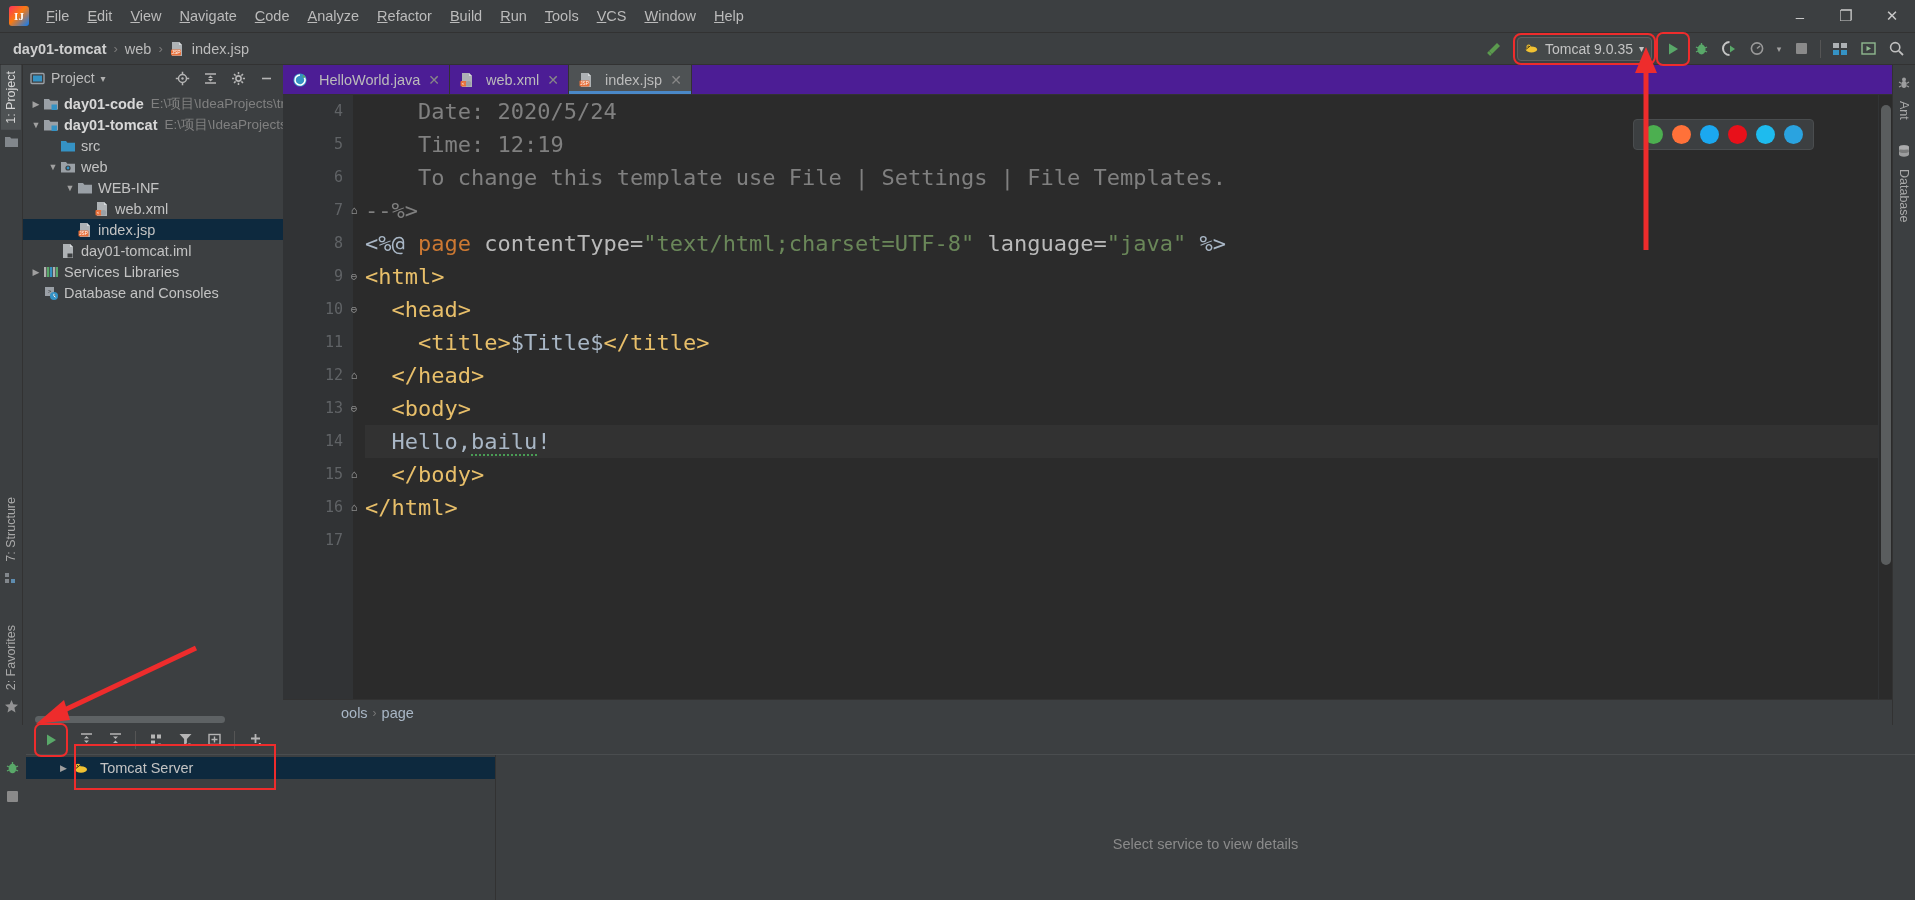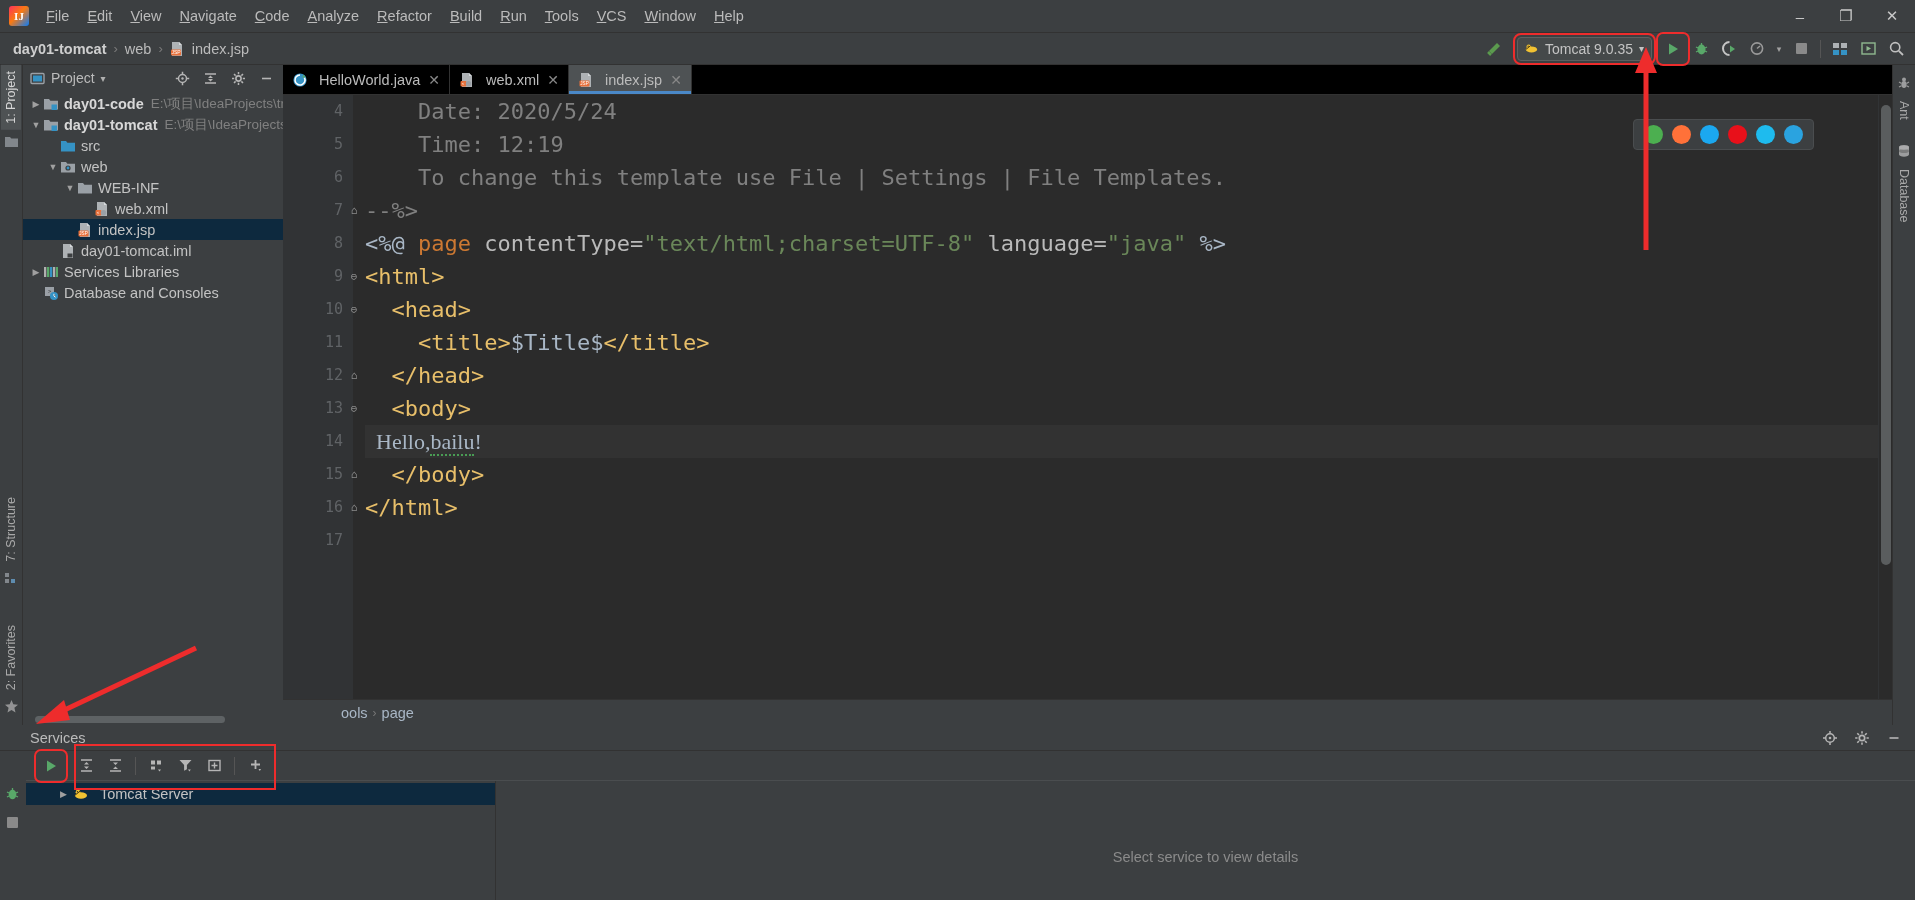--- a/index.html
+++ b/index.html
@@ -93,21 +93,21 @@
   .node-lbl.b { font-weight: bold; color: #d8d8d8; }
   .node-path { color: #808080; margin-left: 7px; font-size: 13.5px; }
   .hscroll {
     position: absolute; bottom: 2px; left: 12px; width: 190px; height: 7px;
     background: #5e6264; border-radius: 4px;
   }
 
   
   .editor-col { flex: 1; display: flex; flex-direction: column; min-width: 0; background: #2b2b2b; }
   .tabs {
-    height: 30px; background: #000000; display: flex; align-items: stretch;
+    height: 30px; background: #4c1d95; display: flex; align-items: stretch;
     border-bottom: 1px solid #323232;
   }
   .tab {
     display: flex; align-items: center; gap: 6px; padding: 0 9px;
     font-size: 14.5px; color: #bbbbbb; position: relative; border-right: 1px solid #323232;
   }
   .tab.active { background: #4e5254; }
   .tab.active::after {
     content: ""; position: absolute; left: 0; right: 0; bottom: 0;
     height: 3px; background: #4a88c7;
@@ -124,21 +124,21 @@
   }
   .fold {
     position: absolute; right: -8px; width: 14px; text-align: center;
     color: #8c8c8c; font-size: 11px;
   }
   .code {
     flex: 1; font-family: "DejaVu Sans Mono", monospace; font-size: 22px;
     padding-left: 12px; position: relative; overflow: hidden; white-space: pre;
   }
   .cl { height: 33px; line-height: 33px; color: #a9b7c6; }
-  .cl.cur { background: #323232; font-family: Liberation Serif, serif; }
+  .cl.cur { background: #323232; }
   .cmt { color: #808080; }
   .kw  { color: #cc7832; }
   .str { color: #6a8759; }
   .tag { color: #e8bf6a; }
   .attr{ color: #bababa; }
   .plain { color: #a9b7c6; }
   .typo { border-bottom: 2px dotted #499c54; }
   .browser-pop {
     position: absolute; right: 78px; top: 24px; height: 31px;
     background: #3c3f41; border: 1px solid #4a4d4f; border-radius: 4px;
@@ -571,43 +571,20 @@
           <path d="M2 3.5v7c0 1.2 2.2 2.2 5 2.2s5-1 5-2.2v-7" fill="#bdbdbd"></path>
           <ellipse cx="7" cy="7" rx="5" ry="2" fill="#8f8f8f"></ellipse>
           <ellipse cx="7" cy="3.5" rx="5" ry="2.2" fill="#d0d0d0"></ellipse>
         </svg>
     </div>
     <div class="rstrip-tab">Database</div>
   </div>
 </div>
 
 <div class="services">
-  <div class="sv-head">
-    <span>Services</span>
-    <span class="sp">
-      <span class="tbtn">
-        <svg width="16" height="16" viewBox="0 0 16 16">
-            <circle cx="8" cy="8" r="4.3" stroke="#b5b5b5" stroke-width="1.5" fill="none"></circle>
-            <circle cx="8" cy="8" r="1.3" fill="#b5b5b5"></circle>
-            <path d="M8 1v2.4M8 12.6V15M1 8h2.4M12.6 8H15" stroke="#b5b5b5" stroke-width="1.5"></path>
-          </svg>
-      </span>
-      <span class="tbtn">
-        <svg width="16" height="16" viewBox="0 0 16 16">
-            <circle cx="8" cy="8" r="2.7" stroke="#b5b5b5" stroke-width="1.7" fill="none"></circle>
-            <path d="M8 1.2v2.3M8 12.5v2.3M1.2 8h2.3M12.5 8h2.3M3.3 3.3l1.7 1.7M11 11l1.7 1.7M12.7 3.3 11 5M5 11l-1.7 1.7" stroke="#b5b5b5" stroke-width="1.6"></path>
-          </svg>
-      </span>
-      <span class="tbtn">
-        <svg width="16" height="16" viewBox="0 0 16 16">
-            <path d="M3.5 8h9" stroke="#b5b5b5" stroke-width="1.6"></path>
-          </svg>
-      </span>
-    </span>
-  </div>
 
   <div class="sv-body">
     <div class="sv-left">
       <div class="sv-icons">
         <span style="display:flex">
           <svg width="17" height="17" viewBox="0 0 17 17">
               <ellipse cx="8.5" cy="9.5" rx="3.8" ry="4.8" fill="#59a869"></ellipse>
               <path d="M3 7 L5 8 M14 7 L12 8 M3 12 L5 11 M14 12 L12 11 M8.5 3 L8.5 5" stroke="#59a869" stroke-width="1.3"></path>
             </svg>
         </span>

